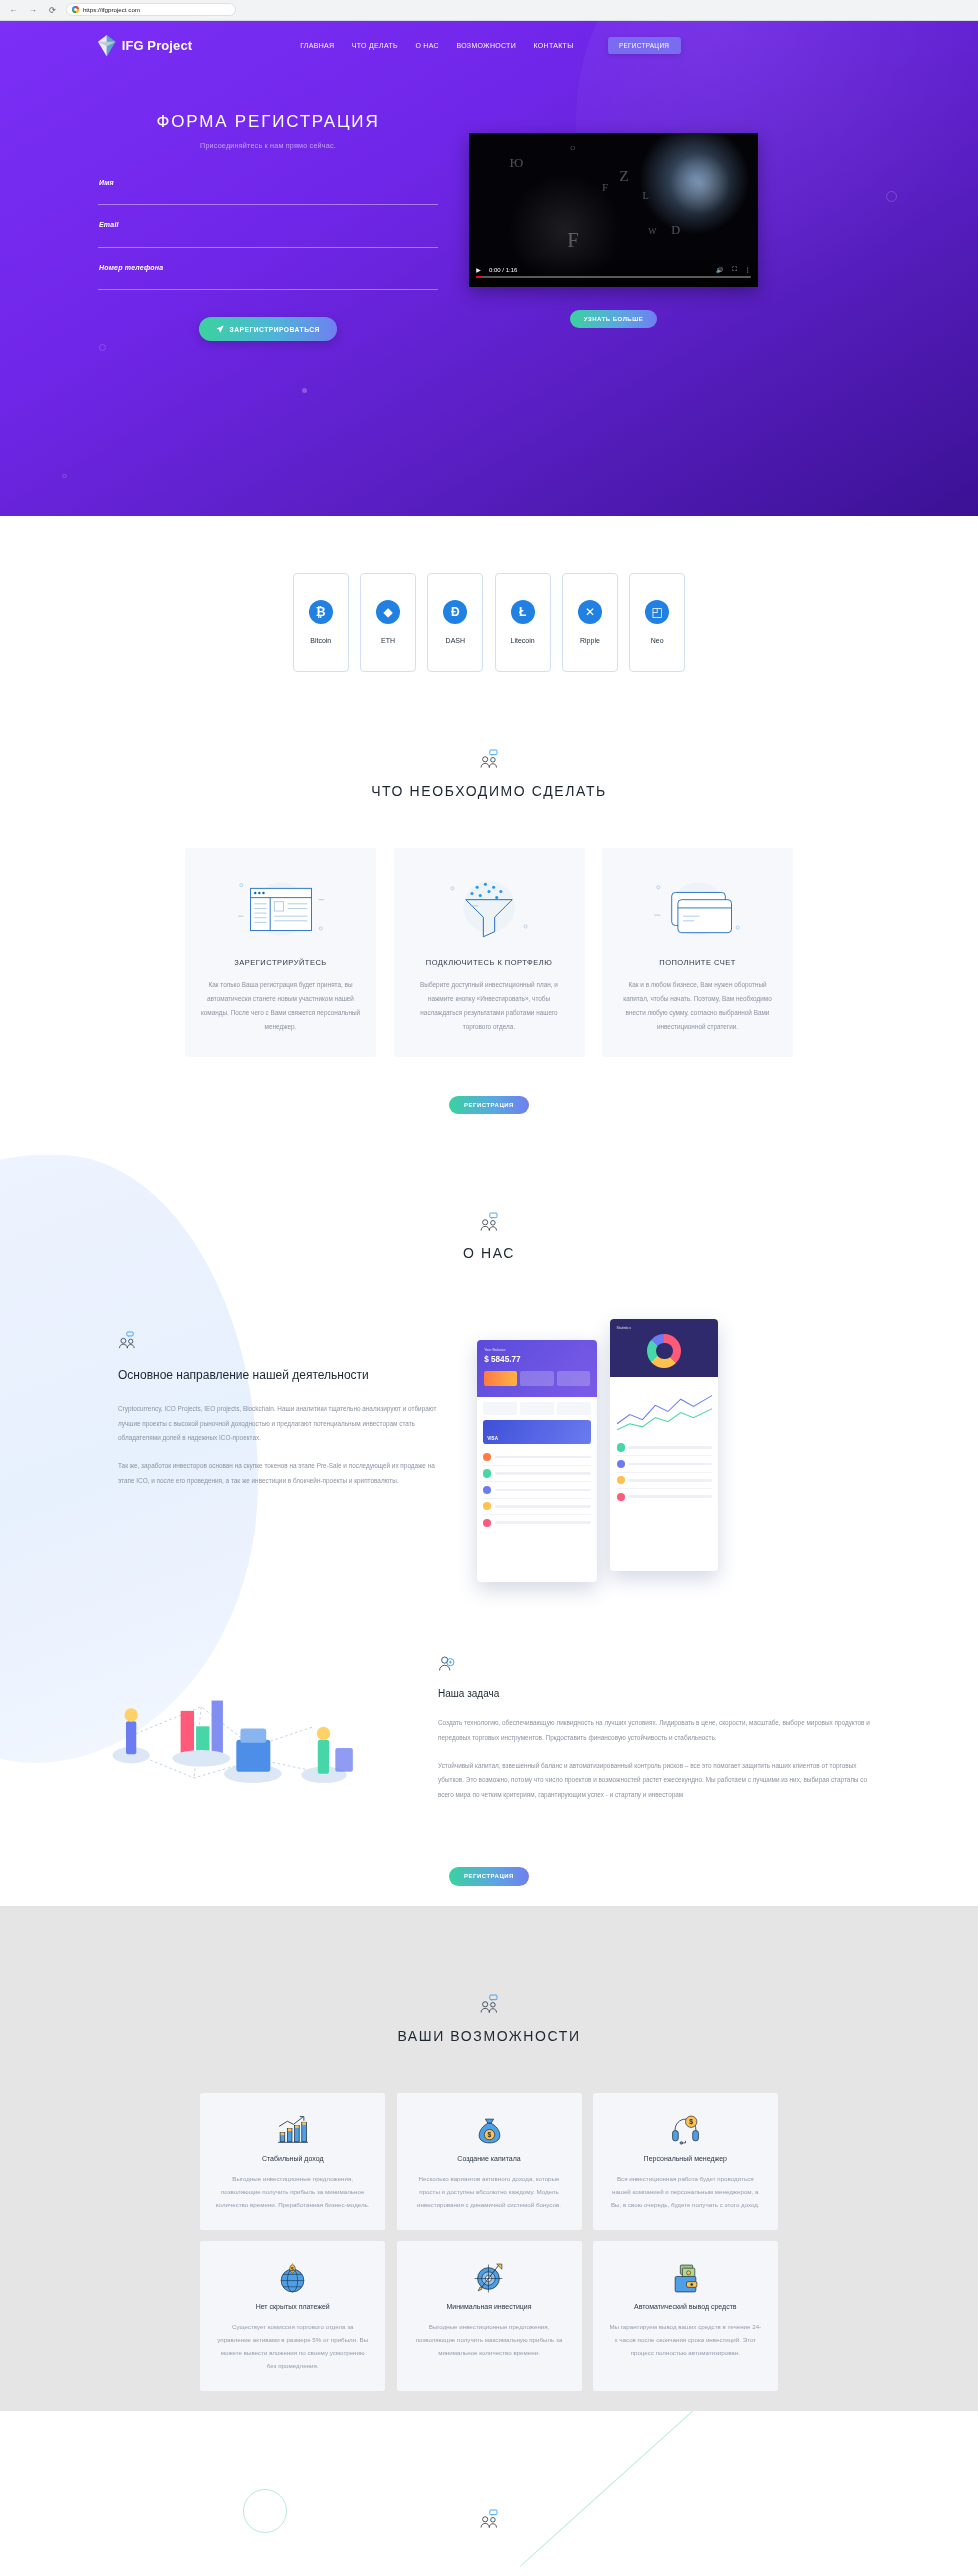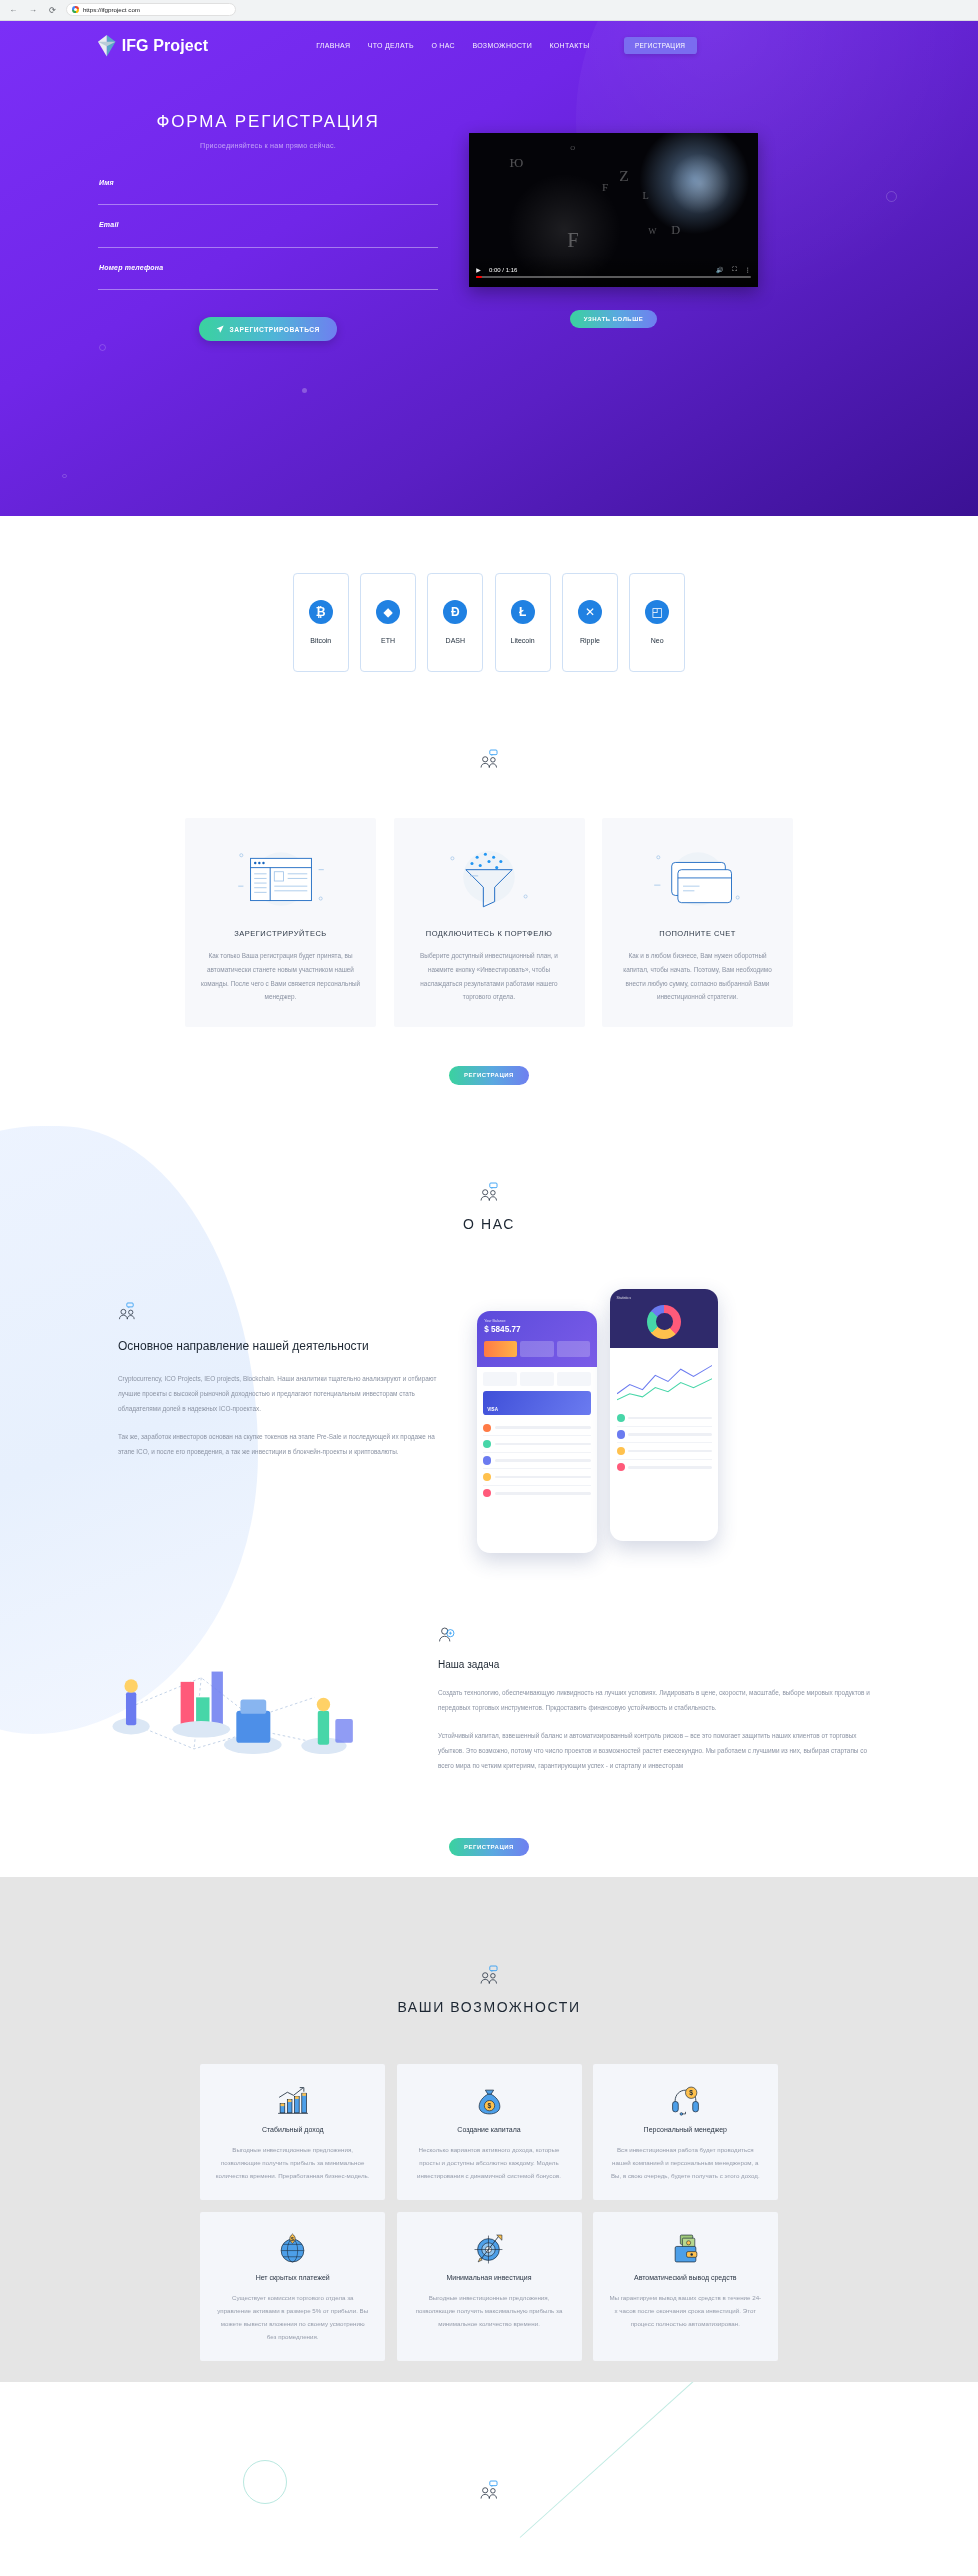--- a/index.html
+++ b/index.html
@@ -74,21 +74,21 @@
 
   .topnav {
     position: relative; z-index: 5;
     display: flex; align-items: center;
     padding: 11.3px 98px 0 98px;
     height: 39px;
   }
   .brand { display: flex; align-items: center; gap: 6.2px; }
   .brand-logo { width: 17.5px; height: 21.6px; flex: 0 0 auto; }
   .brand-name {
-    color: #fff; font-size: 16px; font-weight: 700; letter-spacing: 0.1px;
+    color: #fff; font-size: 13px; font-weight: 700; letter-spacing: 0.1px;
   }
   .nav-links {
     display: flex; align-items: center; gap: 17.5px;
     margin-left: 108px;
   }
   .nav-link {
     color: #fff; font-size: 7px; letter-spacing: 0.3px;
     text-decoration: none; white-space: nowrap;
     opacity: .95; cursor: pointer;
   }
@@ -269,21 +269,21 @@
     font-size: 12px; font-weight: 400; color: #1d2733;
     line-height: 1.45; margin-bottom: 17.5px;
   }
   .about-p {
     font-size: 6.4px; line-height: 2.3; color: #8b93a3;
     margin-bottom: 13.4px;
   }
   .about-right { flex: 0 0 309px; display: flex; gap: 13.4px; padding-top: 5.2px; }
 
   .phone {
-    border-radius: 13px; overflow: hidden;
+    border-radius: 4px; overflow: hidden;
     box-shadow: 0 7.2px 20.6px rgba(40,60,120,.20);
   }
   .phone-a { width: 120px; height: 242px; background: #fff; align-self: flex-start; margin-top: 21.6px;}
   .phone-b { width: 108px; height: 252px; background: #fff; }
   .ph-head {
     background: linear-gradient(135deg,#5b4bdb,#7b5ce8);
     color: #fff; padding: 8.2px 7.2px 10.3px;
   }
   .ph-head .lbl { font-size: 3.6px; opacity: .8; }
   .ph-head .amt { font-size: 8.2px; font-weight: 700; margin-top: 2.1px; }
@@ -485,20 +485,21 @@
   <div class="sec-icon-wrap">
     <svg width="20.6" height="20.6" viewBox="0 0 40 40">
       <rect x="21" y="2" width="14" height="9" rx="2" fill="none" stroke="#2196f3" stroke-width="1.6"></rect>
       <path d="M25 11l-1.5 3 3.5-3z" fill="#2196f3"></path>
       <circle cx="12" cy="20" r="5" fill="none" stroke="#2b3645" stroke-width="1.6"></circle>
       <path d="M4 36c0-5 3.6-8 8-8s8 3 8 8" fill="none" stroke="#2b3645" stroke-width="1.6"></path>
       <circle cx="27" cy="21" r="4.4" fill="none" stroke="#2b3645" stroke-width="1.6"></circle>
       <path d="M20 36c0-4.6 3.2-7.4 7-7.4s7 2.8 7 7.4" fill="none" stroke="#2b3645" stroke-width="1.6"></path>
     </svg>
   </div>
+  <h2 class="sec-title">ЧТО НЕОБХОДИМО СДЕЛАТЬ</h2>
 
   <div class="steps-row">
     <div class="step-card">
       <div class="step-illu">
         <svg width="98" height="67" viewBox="0 0 190 130">
           <circle cx="95" cy="62" r="52" fill="#eef3f8"></circle>
           <rect x="36" y="22" width="118" height="82" fill="#fff" stroke="#1565c0" stroke-width="1.7"></rect>
           <line x1="36" y1="40" x2="154" y2="40" stroke="#1565c0" stroke-width="1.7"></line>
           <circle cx="45" cy="31" r="2.4" fill="#1565c0"></circle>
             <circle cx="53" cy="31" r="2.4" fill="#1565c0"></circle>

